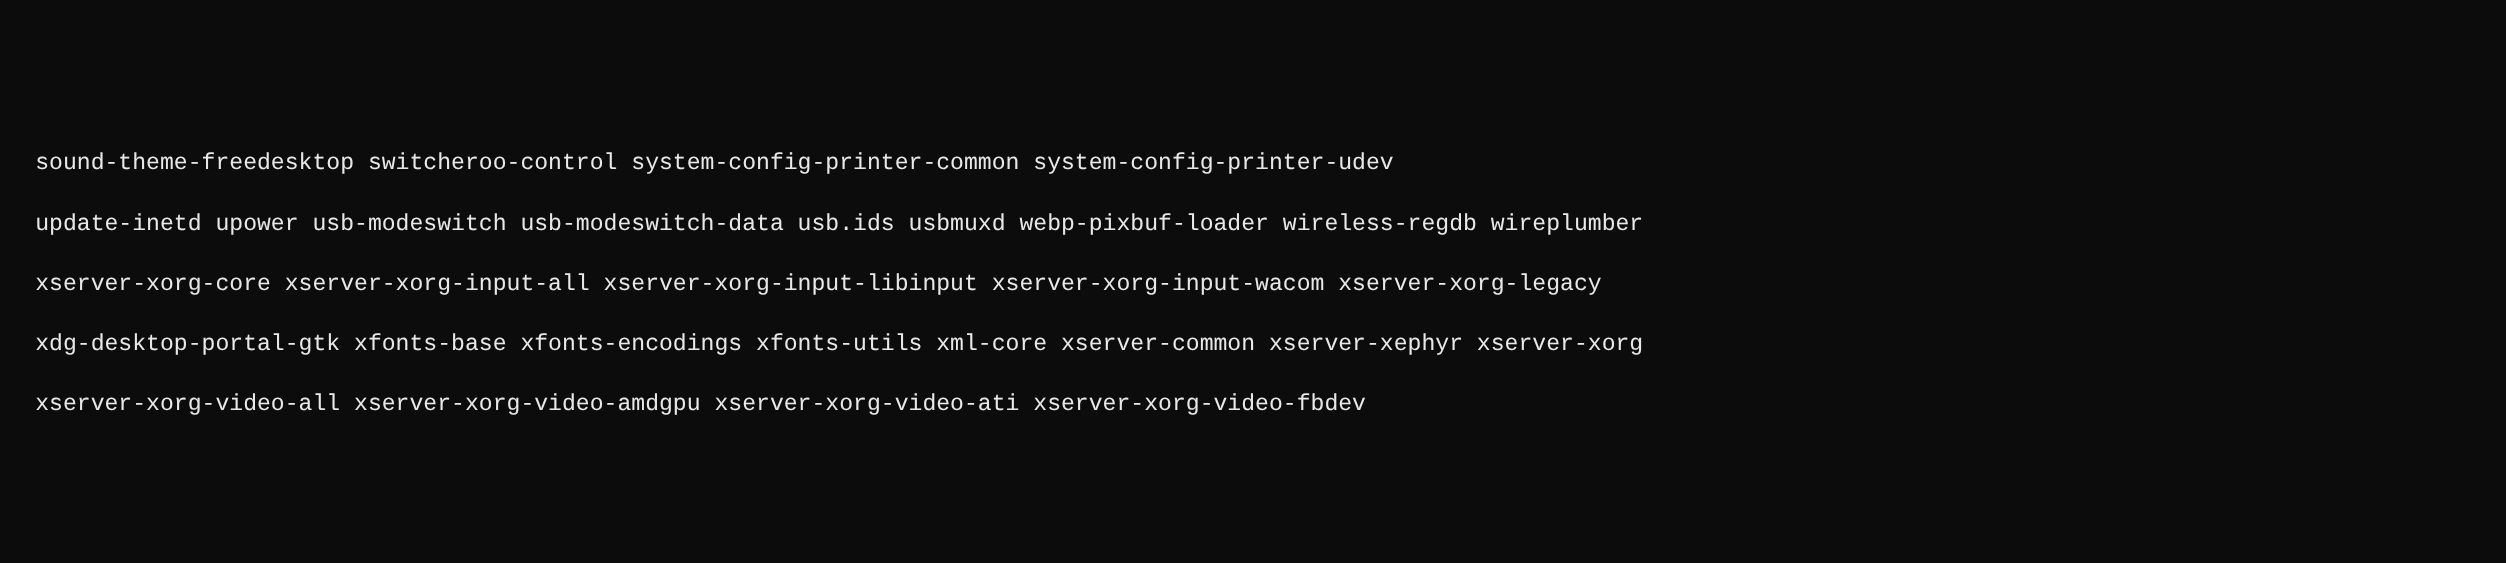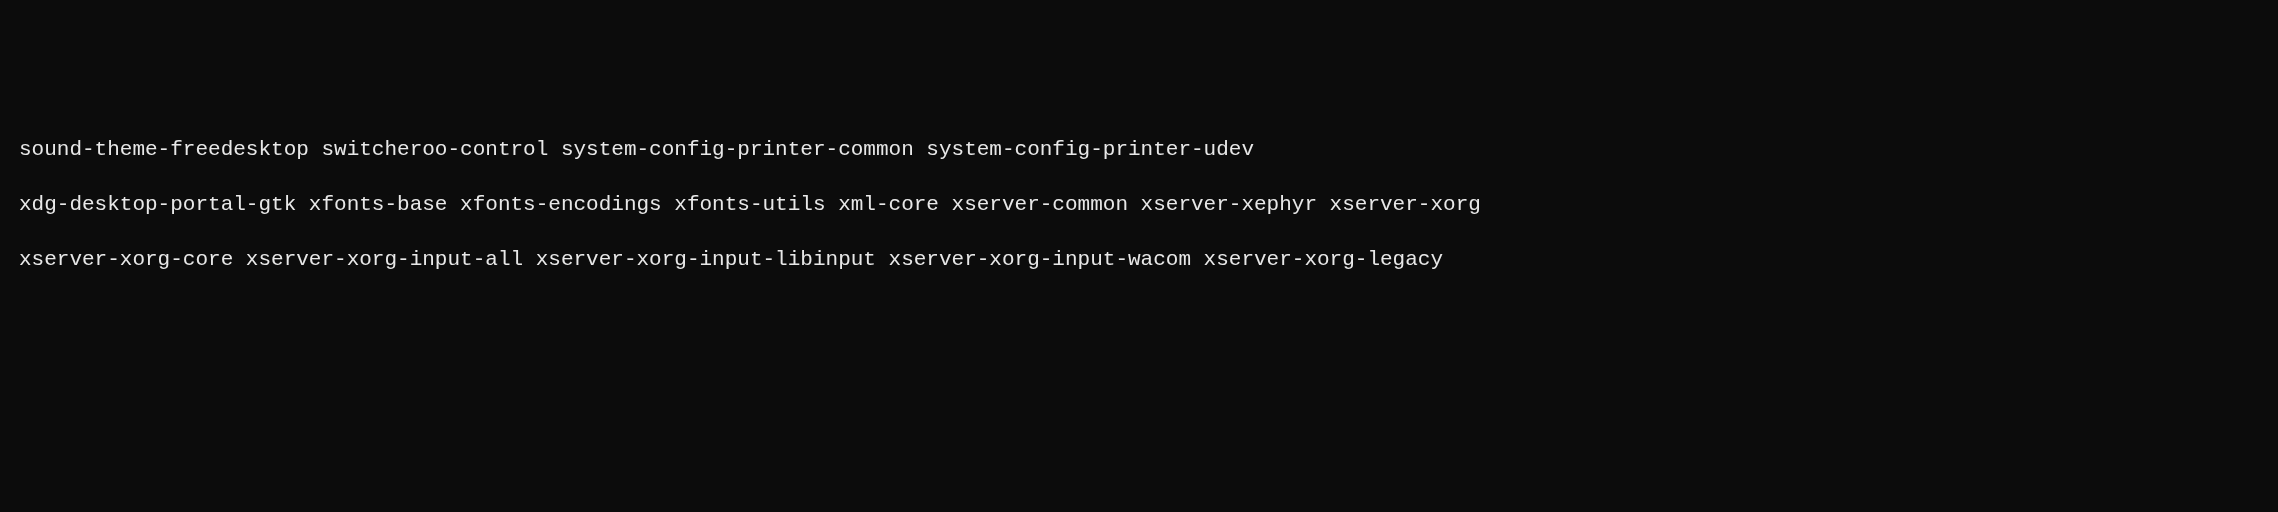--- a/index.html
+++ b/index.html
@@ -17,32 +17,34 @@
       width: 2278px;
       height: 512px;
       overflow: hidden;
       white-space: pre-wrap;
       word-wrap: break-word;
     }
     .terminal {
       padding: 0;
     }
     .package-line {
-      padding-left: 19px;
+      padding-left: 32px;
     }
   </style>
 </head>
 <body>
 
 
 
 <div class="terminal">
 <div class="package-line">sound-theme-freedesktop switcheroo-control system-config-printer-common system-config-printer-udev</div>
+<div class="package-line">update-inetd upower usb-modeswitch usb-modeswitch-data usb.ids usbmuxd webp-pixbuf-loader wireless-regdb wireplumber</div>
+<div class="package-line">xserver-xorg-core xserver-xorg-input-all xserver-xorg-input-libinput xserver-xorg-input-wacom xserver-xorg-legacy</div>
 <div class="package-line">xdg-desktop-portal-gtk xfonts-base xfonts-encodings xfonts-utils xml-core xserver-common xserver-xephyr xserver-xorg</div>
-<div class="package-line">xserver-xorg-core xserver-xorg-input-all xserver-xorg-input-libinput xserver-xorg-input-wacom xserver-xorg-legacy</div>
+<div class="package-line">xserver-xorg-video-all xserver-xorg-video-amdgpu xserver-xorg-video-ati xserver-xorg-video-fbdev</div>
 
 
 
 
 
 
 </div>
 
 
 

